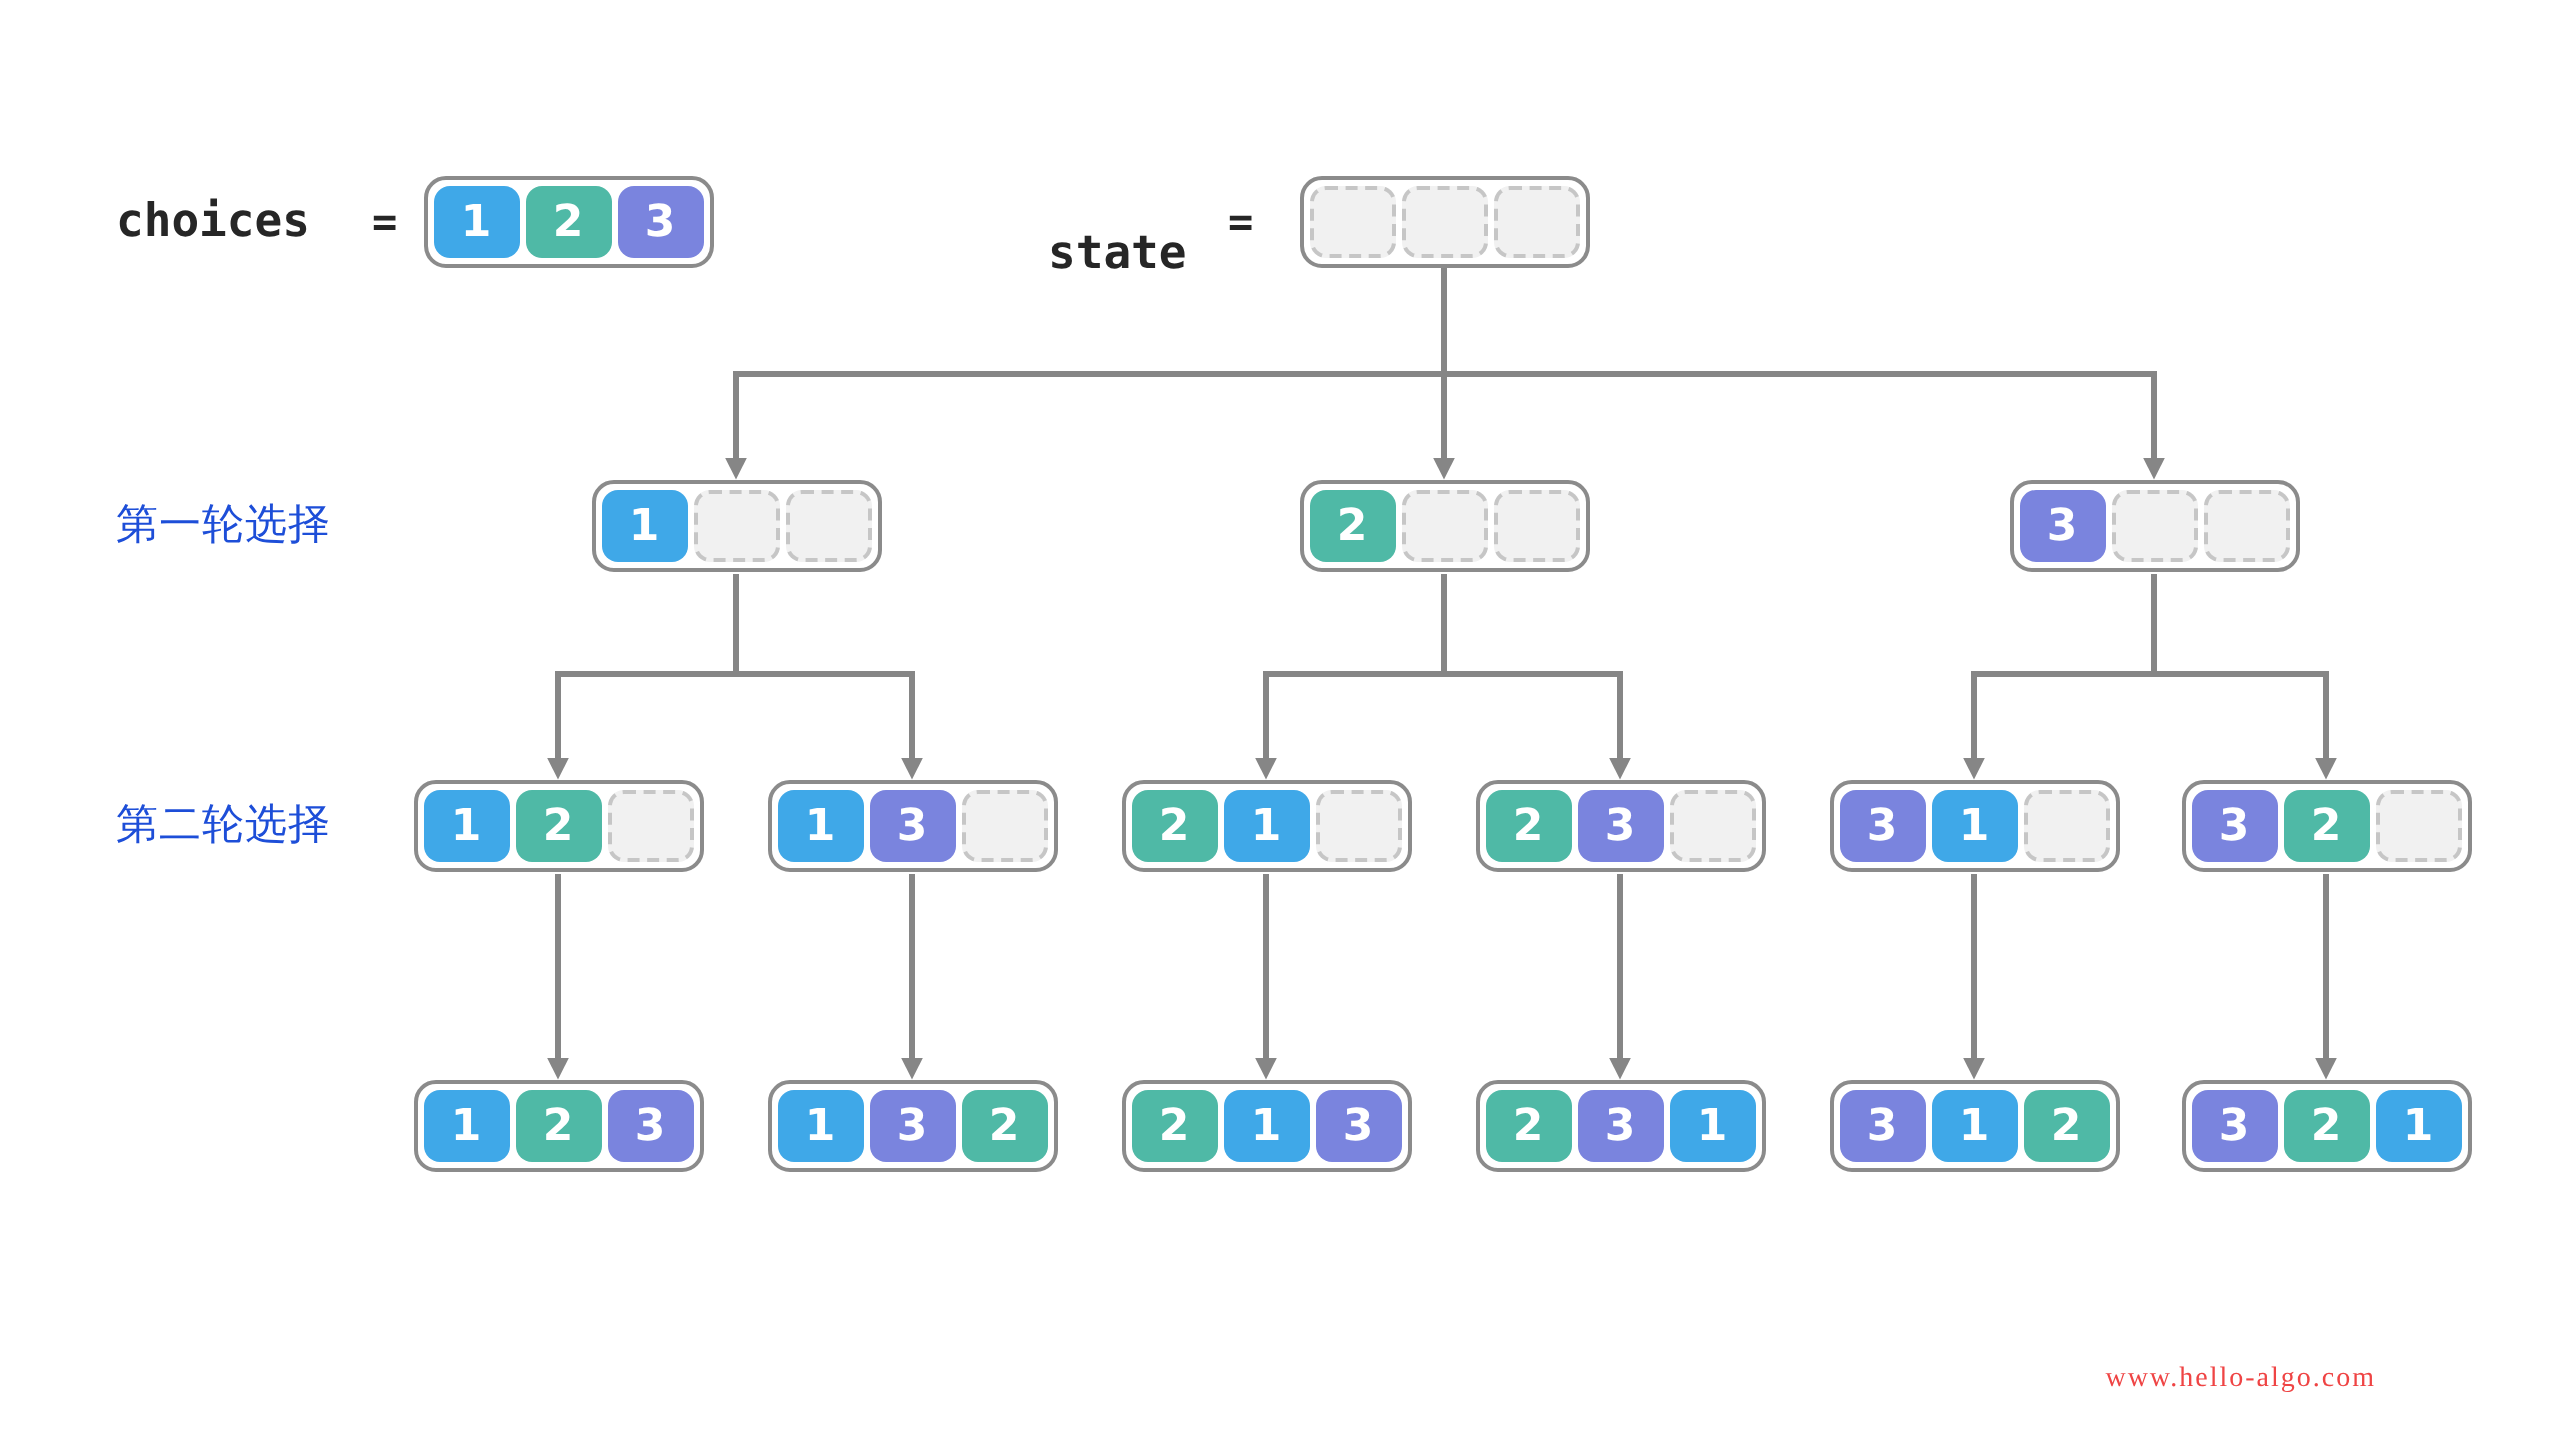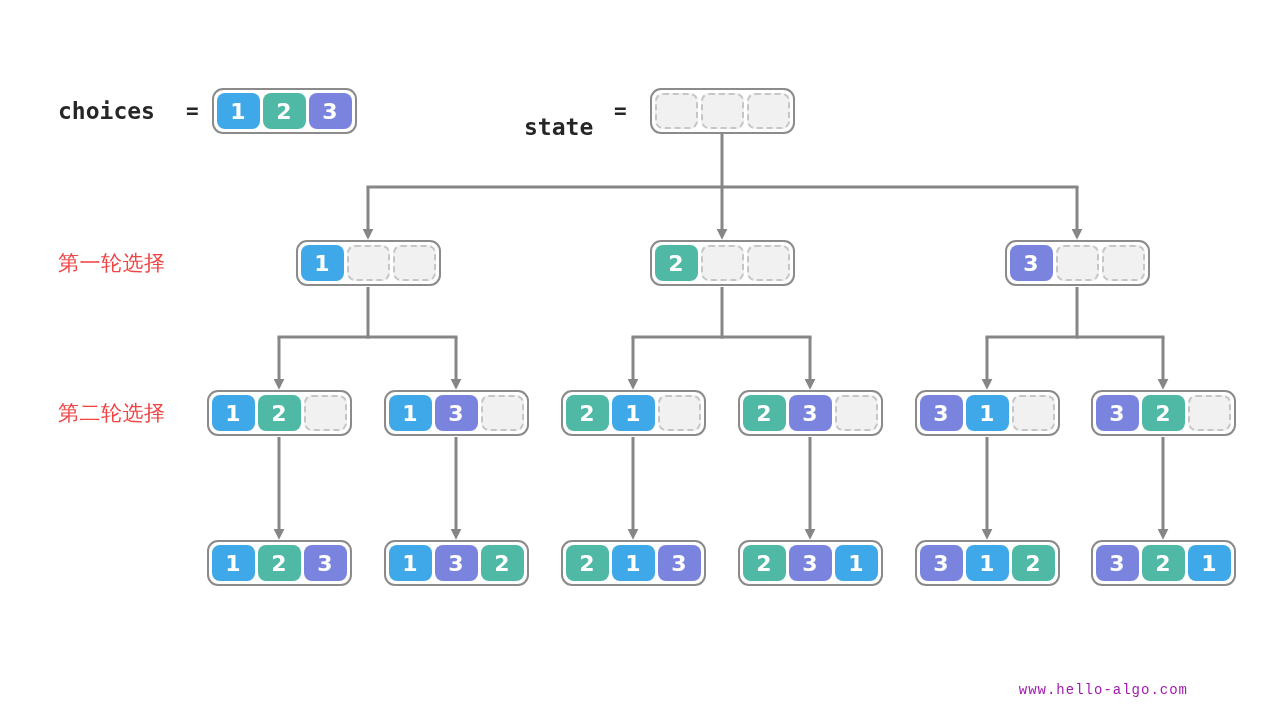--- a/index.html
+++ b/index.html
@@ -8,39 +8,39 @@
     font-family:"Liberation Sans", sans-serif;
   }
   #connector-svg{position:absolute;left:0;top:0;width:1280px;height:720px;}
   .code-label{
     position:absolute;height:46px;line-height:46px;
     font-family:"DejaVu Sans Mono","Liberation Mono",monospace;
     font-weight:bold;font-size:23px;color:#262626;white-space:pre;
   }
   .round-label{
     position:absolute;left:58px;height:46px;line-height:46px;
-    font-size:21px;color:#ef4444;letter-spacing:0.5px;
+    font-size:21px;color:#1d4ed8;letter-spacing:0.5px;
   }
   .rl0{top:240px;} .rl1{top:390px;text-align:center;} .rl2{top:540px;}
   .abox{
     position:absolute;box-sizing:border-box;width:145px;height:46px;
     background:#ffffff;border:2.5px solid #8b8b8b;border-radius:11px;
     display:flex;align-items:center;justify-content:center;gap:3px;padding:2.5px;
   }
   .cell{
     box-sizing:border-box;width:43px;height:36px;border-radius:8px;
     display:flex;align-items:center;justify-content:center;
     font-family:"DejaVu Sans","Liberation Sans",sans-serif;
     font-weight:bold;font-size:22px;color:#ffffff;
   }
   .cell.empty{background:#f1f1f1;border:2px dashed #c6c6c6;}
   #watermark{
     position:absolute;right:48px;bottom:22px;
-    font-family:Liberation Mono, monospace;
-    font-size:14px;color:#a21caf;letter-spacing:1px;
+    font-family:Liberation Serif, serif;
+    font-size:14px;color:#ef4444;letter-spacing:1px;
   }
 </style>
 </head>
 <body>
 
 <div id="stage">
   <svg id="connector-svg" viewBox="0 0 1280 720">
       <defs>
         <marker id="arrowhead" viewBox="0 0 10 10" refX="2" refY="5" markerWidth="11" markerHeight="11" markerUnits="userSpaceOnUse" orient="auto">
           <path d="M0,0 L10,5 L0,10 Z" fill="#868686"></path>

